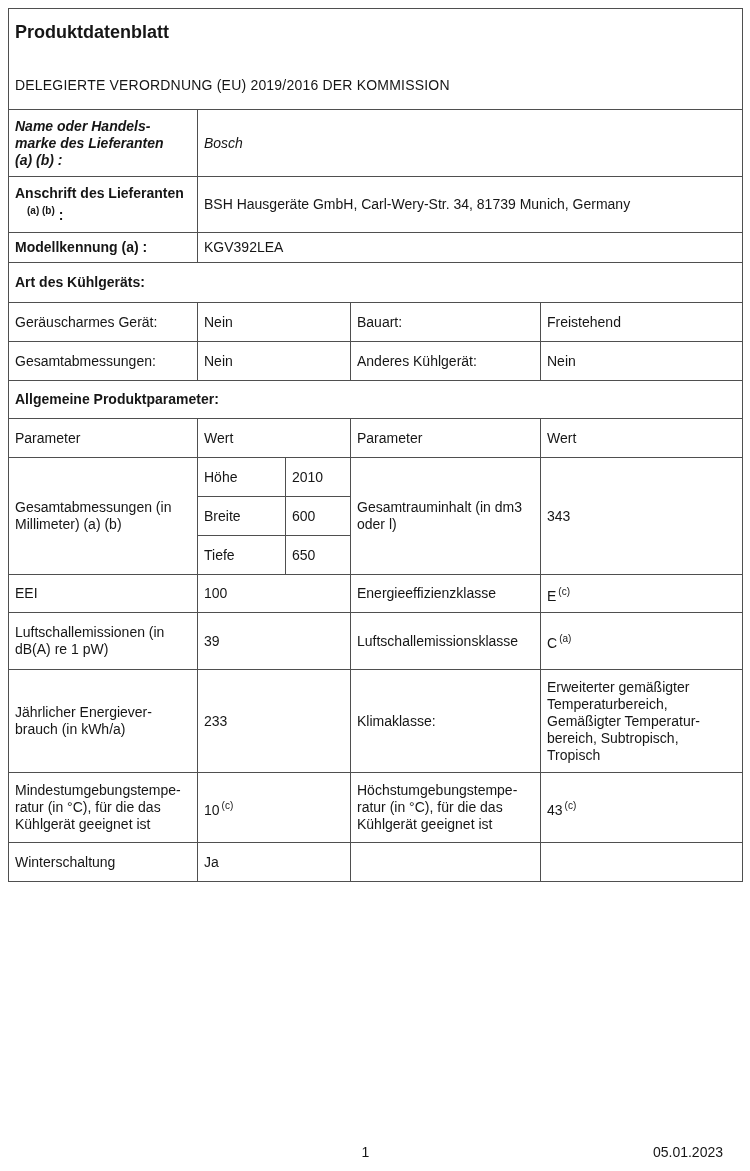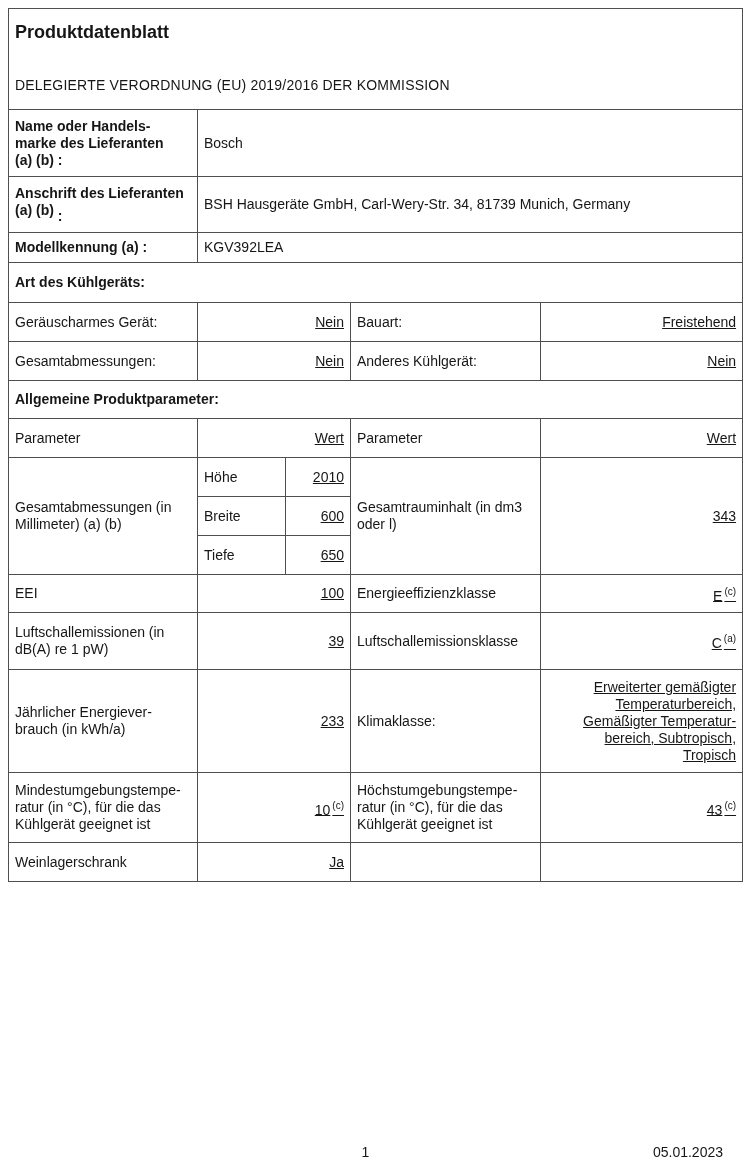--- a/index.html
+++ b/index.html
@@ -11,30 +11,30 @@
     position:absolute; left:8px; top:8px; width:734px;
     border-collapse:collapse; table-layout:fixed;
   }
   table.doc td {
     border:1px solid #4f4f4f;
     font-size:14px; line-height:17px;
     padding:4px 6px; vertical-align:middle;
     overflow:hidden;
   }
   .lbl { text-align:left; }
-  .val { text-align:right;text-decoration:underline; }
+  .val { text-align:left; }
   .b   { font-weight:bold; }
   .ml  { white-space:pre-line; }
   .sup { font-size:10px; vertical-align:super; margin-left:2px; }
-  .sup-sm { font-size:14px; font-weight:bold; vertical-align:super; }
+  .sup-sm { font-size:10px; font-weight:bold; vertical-align:super;margin-left:12px; }
   .title-cell { vertical-align:top; padding:11px 6px 6px 6px; }
   .doc-title { font-size:18px; font-weight:bold; }
   .doc-subtitle { font-size:14px; margin-top:36px; letter-spacing:0.2px; }
   tr.r-title  { height:101px; }
-  tr.r-name   { height:67px; }
+  tr.r-name   { height:67px;font-style:italic; }
   tr.r-addr   { height:56px; }
   tr.r-model  { height:30px; }
   tr.r-sect   { height:40px;padding-left:28px; }
   tr.r-type   { height:39px; }
   tr.r-sect2  { height:38px; }
   tr.r-cols   { height:39px; }
   tr.r-dim    { height:39px; }
   tr.r-eei    { height:38px; }
   tr.r-noise  { height:57px; }
   tr.r-energy { height:103px; }
@@ -164,21 +164,21 @@
 ratur (in °C), für die das
 Kühlgerät geeignet ist</td>
       <td colspan="2" class="val"><span>10</span><span class="sup">(c)</span></td>
       <td class="lbl ml">Höchstumgebungstempe-
 ratur (in °C), für die das
 Kühlgerät geeignet ist</td>
       <td class="val"><span>43</span><span class="sup">(c)</span></td>
     </tr>
 
     <tr class="r-winter">
-      <td class="lbl">Weinlagerschrank</td>
+      <td class="lbl">Winterschaltung</td>
       <td colspan="2" class="val">Ja</td>
       <td class="lbl"></td>
       <td class="val"></td>
     </tr>
   </tbody>
     </table>
 
   <div class="footer">
     <span class="page-num">1</span>
     <span class="date">05.01.2023</span>

